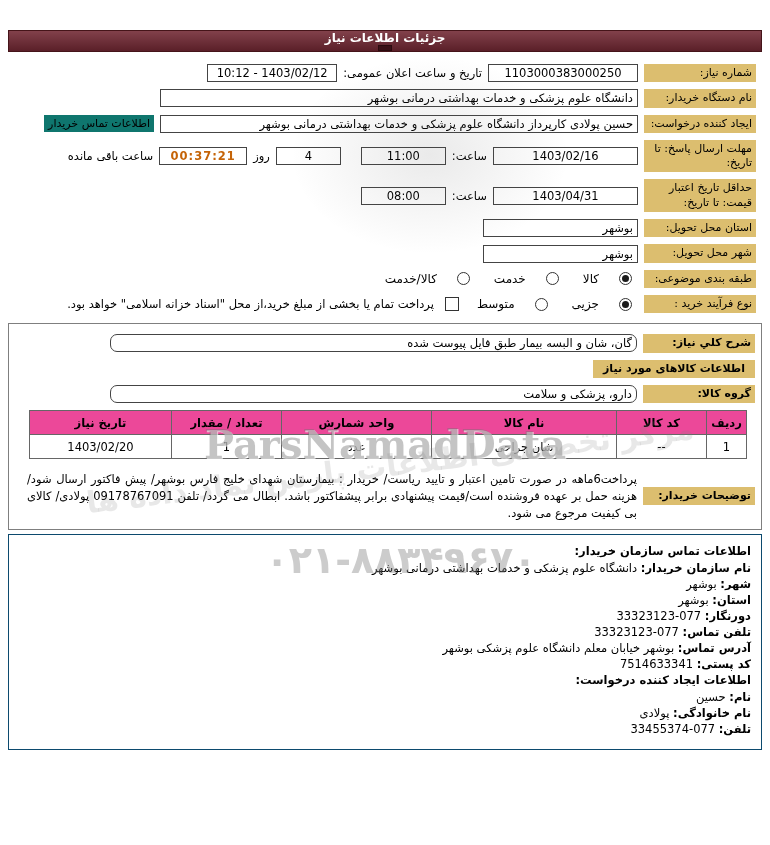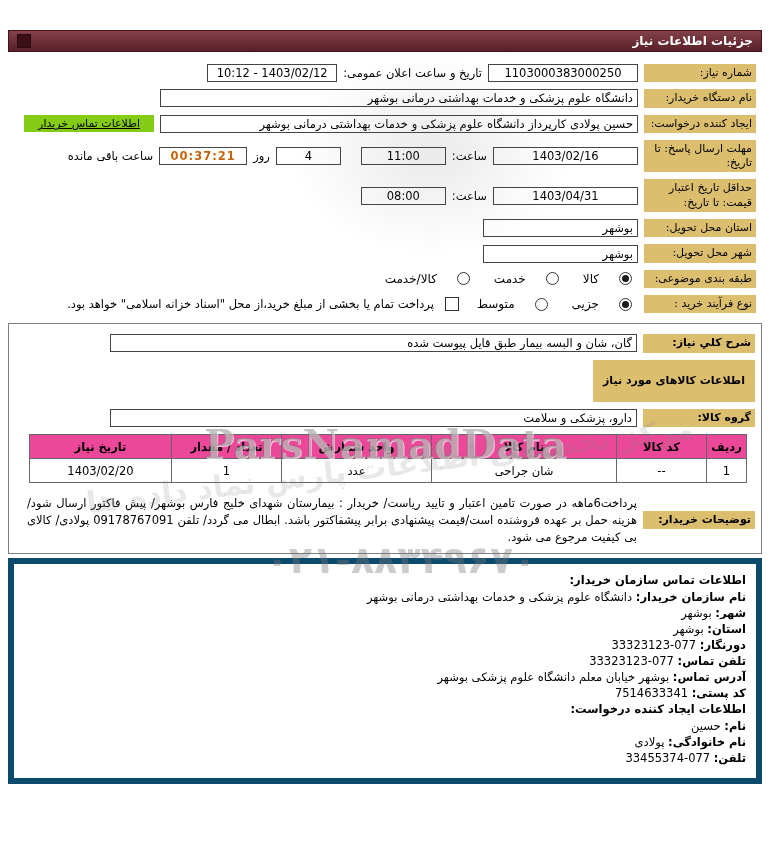--- a/index.html
+++ b/index.html
@@ -12,91 +12,92 @@
     position:relative;overflow:hidden;
   }
   
   .titlebar{
     margin:30px 8px 0 8px;height:22px;
     background:linear-gradient(180deg,#82414b 0%,#5a1f28 100%);
     border:1px solid #451419;box-sizing:border-box;
     color:#fff;font-weight:bold;font-size:12px;
     display:flex;align-items:center;justify-content:space-between;
     padding:0 8px;
+    flex-direction:column;
   }
   .win-icon{width:12px;height:12px;background:#3a1016;border:1px solid #2a0a0e;}
   
   .form{padding:12px 14px 0 14px;}
   .row{display:flex;align-items:center;gap:6px;margin-bottom:7px;}
   .lbl{
     flex:0 0 112px;box-sizing:border-box;
     background:#dcbe6f;padding:2px 4px;
     font-size:11px;line-height:1.3;text-align:right;
   }
-  .lbl.auto{flex:0 0 auto;padding:14px 10px;margin-left:48px;}
+  .lbl.auto{flex:0 0 auto;padding:2px 10px;margin-left:48px;}
   .b{font-weight:bold;}
   .txt{white-space:nowrap;font-size:11.5px;}
   .box{
     box-sizing:border-box;border:1px solid #444;background:#fff;
     height:18px;line-height:16px;padding:0 4px;
     overflow:hidden;white-space:nowrap;font-size:11.5px;
   }
   .ltr{direction:ltr;text-align:center;}
   .w150{width:150px;text-align:center;}
   .w130{width:130px;text-align:center;}
   .w145{width:145px;text-align:center;}
   .w85{width:85px;text-align:center;}
   .w65{width:65px;text-align:center;}
   .w80{width:88px;}
   .w155{width:155px;}
   .w478{width:478px;}
   .gapr14{margin-right:14px;}
   .timer{color:#c56408;font-weight:bold;text-align:center;letter-spacing:1px;}
   .btn-contact{
-    background:#84cc16;padding:2px 14px;white-space:nowrap;
-    font-size:11px;cursor:pointer;text-decoration:underline;
+    background:#0f766e;padding:2px 4px;white-space:nowrap;
+    font-size:11px;cursor:pointer;
   }
   
   .optgroup{display:flex;align-items:center;gap:24px;margin-right:6px;}
   .opt{display:flex;align-items:center;gap:20px;cursor:pointer;}
   .radio{
     width:11px;height:11px;border:1px solid #333;border-radius:50%;
     background:#fff;position:relative;flex:0 0 auto;
   }
   .radio.checked::after{
     content:"";position:absolute;top:2px;left:2px;right:2px;bottom:2px;
     background:#1a1a1a;border-radius:50%;
   }
   .checkbox{
     width:12px;height:12px;border:1px solid #333;background:#fff;flex:0 0 auto;
   }
   .chk-wrap{display:flex;align-items:center;gap:11px;margin-right:12px;}
   .chk-label{white-space:nowrap;font-size:11.5px;}
   
   .section{border:1px solid #7f7f7f;margin:10px 8px 4px 8px;padding:10px 6px 8px 6px;}
-  .desc-box{flex:1 1 auto;margin-left:95px;}
+  .desc-box{flex:1 1 auto;margin-left:95px;border-radius:7px;}
   .items-table{
     border-collapse:collapse;margin:4px 8px 12px 14px;
     width:calc(100% - 22px);table-layout:fixed;
   }
   .items-table th{
     background:#ec4899;border:1px solid #666;height:21px;
     font-weight:bold;font-size:11.5px;text-align:center;
   }
   .items-table td{
     border:1px solid #666;height:21px;background:#fff;
     font-size:11.5px;text-align:center;
   }
   .notes-row{align-items:center;margin-top:4px;margin-bottom:0;}
   .notes{
     flex:1 1 auto;margin-left:12px;font-size:11.5px;line-height:1.45;
     text-align:justify;
   }
   
-  .contact-box{border:6px solid #0c4a6e;margin:4px 8px;padding:8px 10px 12px 10px;}
+  .contact-box{border:1px solid #0c4a6e;margin:4px 8px;padding:8px 10px 12px 10px;}
   .cline{line-height:16px;font-size:11.5px;}
   .cheader{line-height:17px;font-size:11.5px;font-weight:bold;}
   
   .wm{position:absolute;pointer-events:none;z-index:9;}
   .wm-brand{
     top:420px;left:140px;width:490px;text-align:center;
     font-family:"DejaVu Serif","Liberation Serif",serif;
     font-size:40px;font-weight:bold;direction:ltr;
     color:rgba(115,115,115,0.42);
     text-shadow:1px 1px 0 rgba(255,255,255,0.65);

